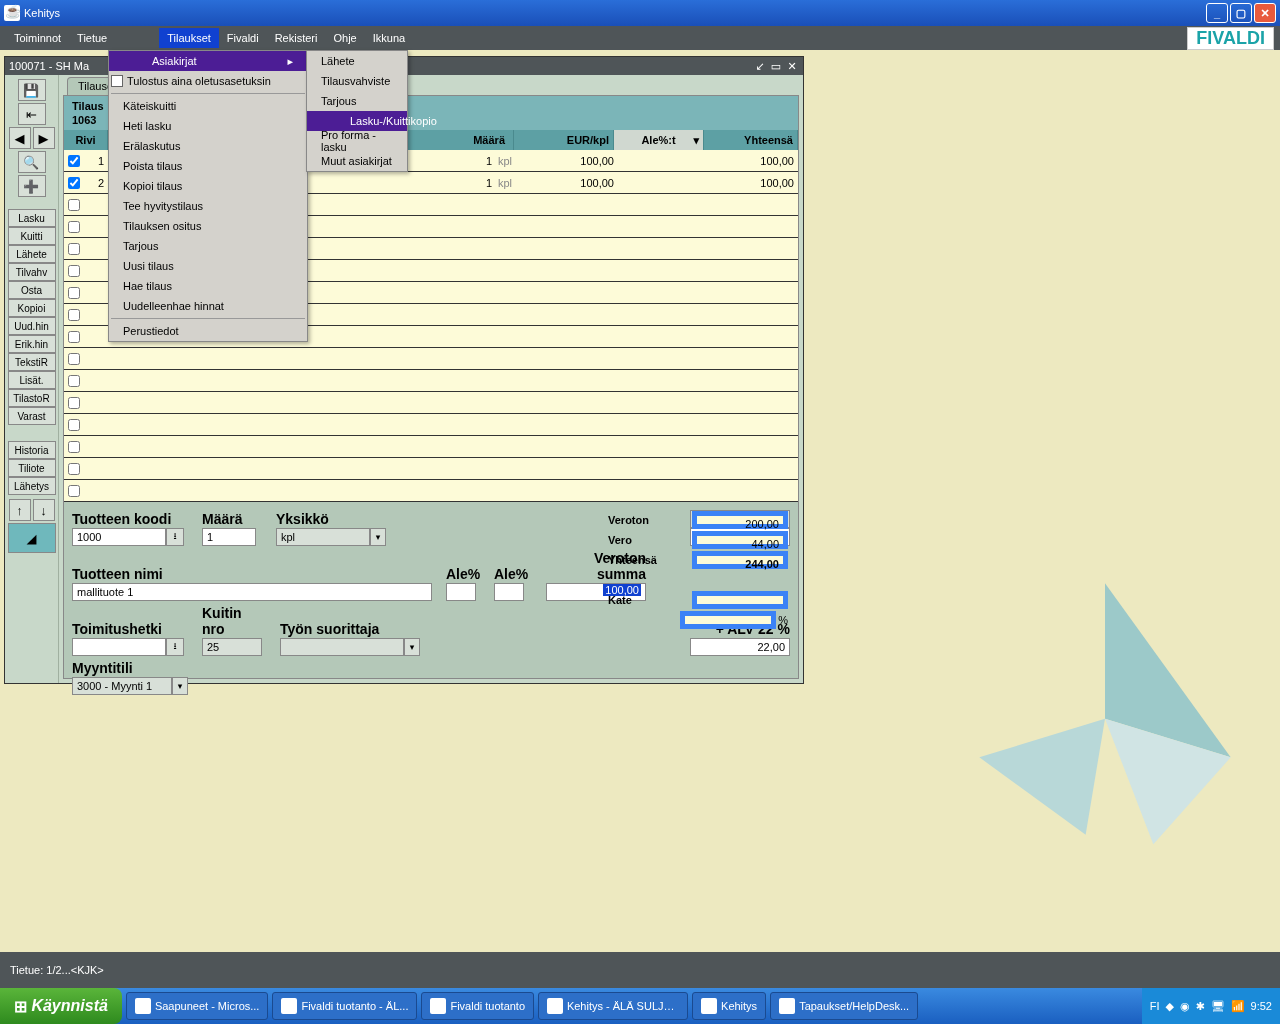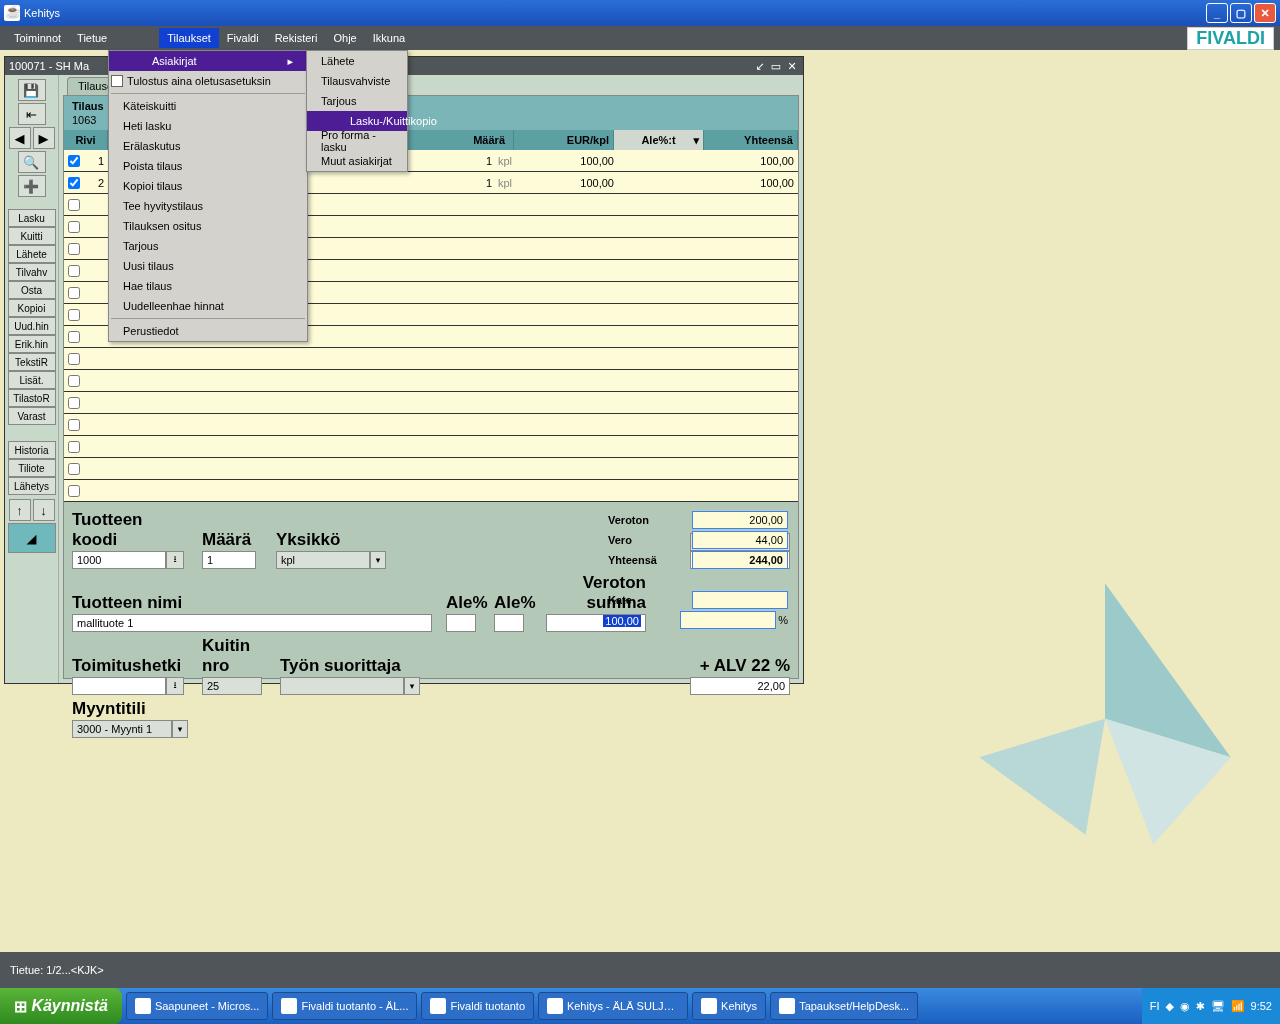--- a/index.html
+++ b/index.html
@@ -30,21 +30,21 @@
 .side-arrows { display:flex; gap:2px; }
 .side-arrows .tool-btn{ width:22px; }
 
 .main-area { position:absolute; left:54px; top:0; right:0; bottom:0; }
 .tabs-row { height:20px; display:flex; padding-left:8px; padding-top:2px; }
 .tab { padding:2px 10px; background:#b4c8b8; border:1px solid #888; border-bottom:none; border-radius:4px 4px 0 0; margin-right:2px; font-size:11px; }
 
 .content-panel { position:absolute; top:20px; left:4px; right:4px; bottom:4px; background:#b4c8b8; border:1px solid #888; }
 .order-header { height:34px; background:#7bb5b8; display:flex; align-items:center; padding-left:8px; }
 .order-header .lbl { font-weight:bold; }
-.order-header .num { margin-top:2px; }
+.order-header .num { margin-top:2px;font-weight:bold; }
 .order-header-box { display:flex; flex-direction:column; width:50px; }
 
 .grid-header { height:20px; background:#5da0a4; display:flex; color:#000; font-weight:bold; }
 .gh { border-right:1px solid #4a8a8e; display:flex; align-items:center; justify-content:center; padding:0 4px; font-size:11px; }
 .gh.rivi { width:44px; }
 .gh.maara { flex:1; justify-content:flex-end; padding-right:8px; }
 .gh.eurkpl { width:100px; justify-content:flex-end; }
 .gh.alet { width:90px; background:#d0d8d0; position:relative; }
 .gh.alet::after { content:"▾"; position:absolute; right:4px; }
 .gh.yhteensa { width:94px; justify-content:flex-end; }
@@ -57,29 +57,29 @@
 .gc.idx { width:24px; text-align:right; }
 .gc.maara { flex:1; text-align:right; padding-right:2px; }
 .gc.unit { width:24px; color:#888; }
 .gc.eurkpl { width:100px; text-align:right; }
 .gc.alet { width:90px; }
 .gc.yht { width:90px; text-align:right; }
 
 .bottom-form { position:absolute; left:8px; right:8px; bottom:8px; height:160px; }
 .bf-row { display:flex; gap:14px; margin-bottom:4px; align-items:flex-end; }
 .bf-field { display:flex; flex-direction:column; }
-.bf-field label { font-weight:bold; font-size:17px; margin-bottom:1px; }
+.bf-field label { font-weight:bold; font-size:14px; margin-bottom:1px; }
 .bf-field .inp-wrap { display:flex; }
 .bf-input { height:18px; border:1px solid #888; background:#ffffff; padding:0 4px; font-size:11px; }
 .bf-input.ro { background:#d8e0d8; }
 .drop-btn { width:18px; height:18px; background:#d8e0d8; border:1px solid #888; display:flex; align-items:center; justify-content:center; font-size:9px; }
 .right-totals { position:absolute; right:2px; top:0; width:180px; }
 .tot-row { display:flex; justify-content:space-between; align-items:center; height:20px; }
 .tot-row label { font-weight:bold; font-size:11px; }
-.tot-row .val { width:96px; height:18px; border:1px solid #3b82f6; background:#fdfbd8; text-align:right; padding-right:4px; line-height:16px; }
+.tot-row .val { width:96px; height:18px; border:5px solid #3b82f6; background:#fdfbd8; text-align:right; padding-right:4px; line-height:16px; }
 .sel-box { height:18px; border:1px solid #888; background:#d8e0d8; padding:0 4px; display:flex; align-items:center; position:relative; }
 .sel-box::after { content:"▾"; position:absolute; right:4px; }
 
 
 .dropdown { position:absolute; background:#d4d2cc; border:1px solid #888; box-shadow:2px 2px 4px rgba(0,0,0,0.3); z-index:100; }
 .dropdown-main { left:108px; top:50px; width:200px; }
 .dropdown-sub { left:306px; top:50px; width:102px; }
 .dd-item { height:20px; padding:2px 14px; display:flex; align-items:center; cursor:pointer; font-size:11px; position:relative; }
 .dd-item.hi { background:#4c1d95; color:#fff;padding-left:43px; }
 .dd-item .arrow { margin-left:auto; }

